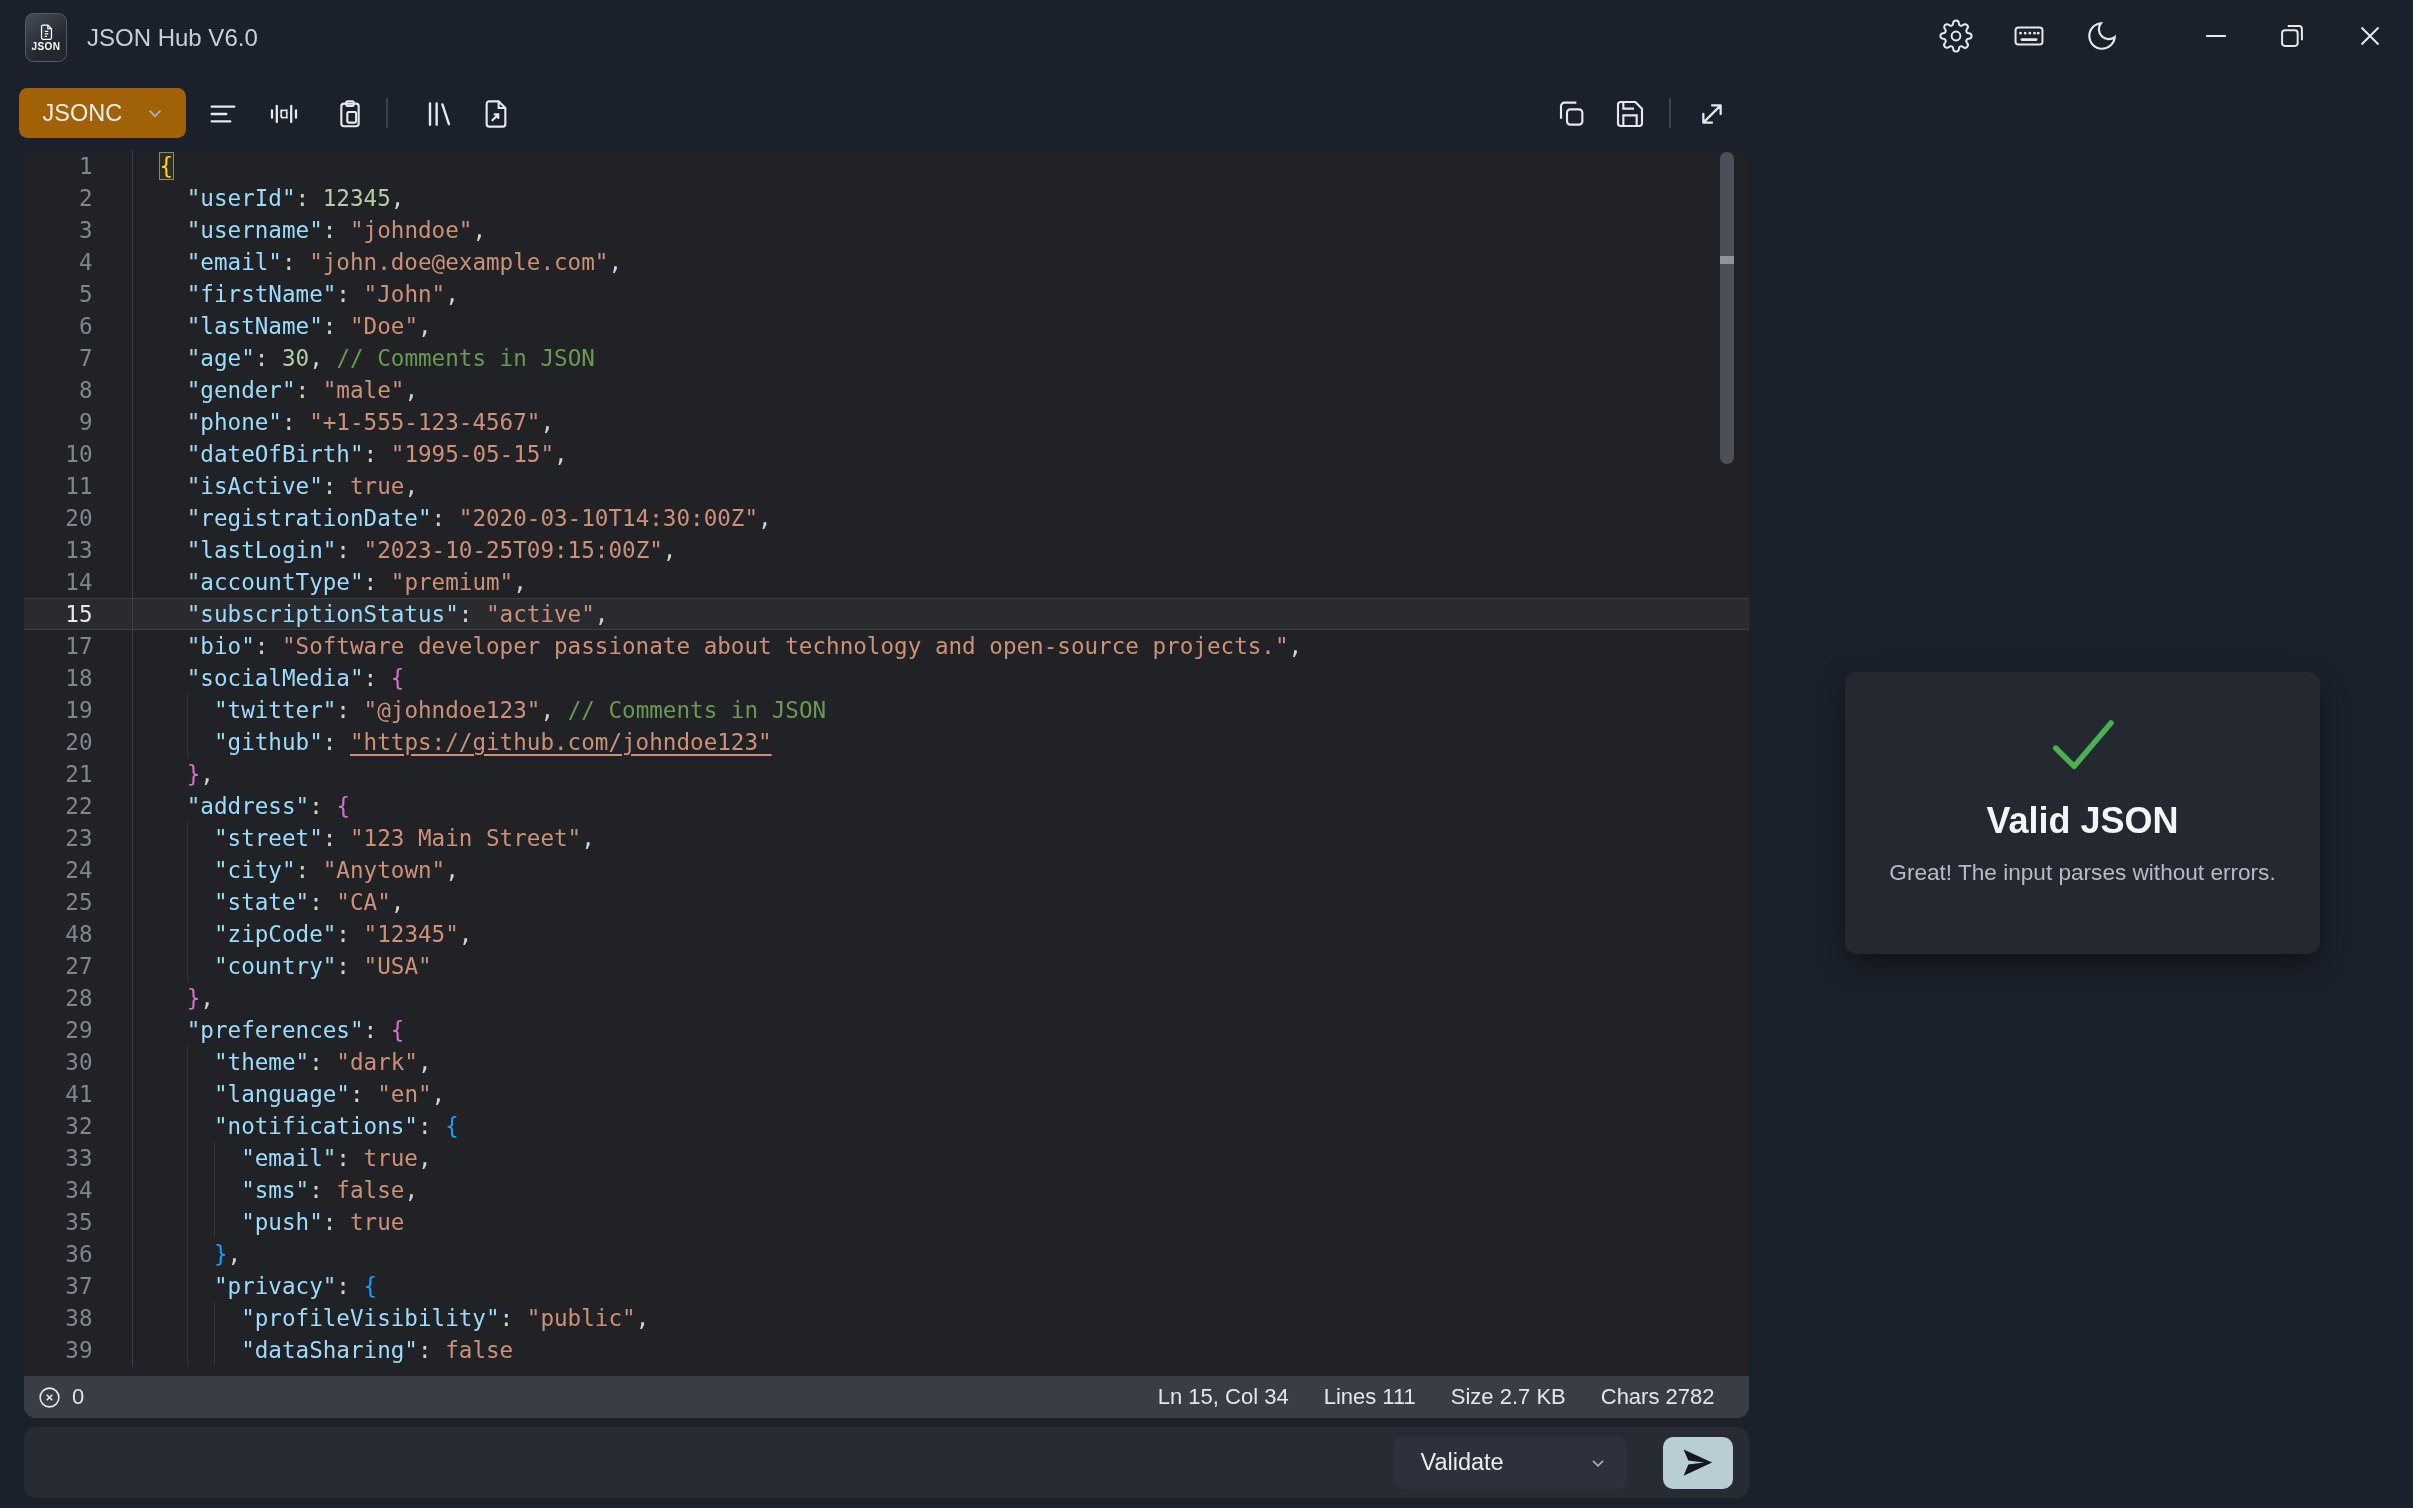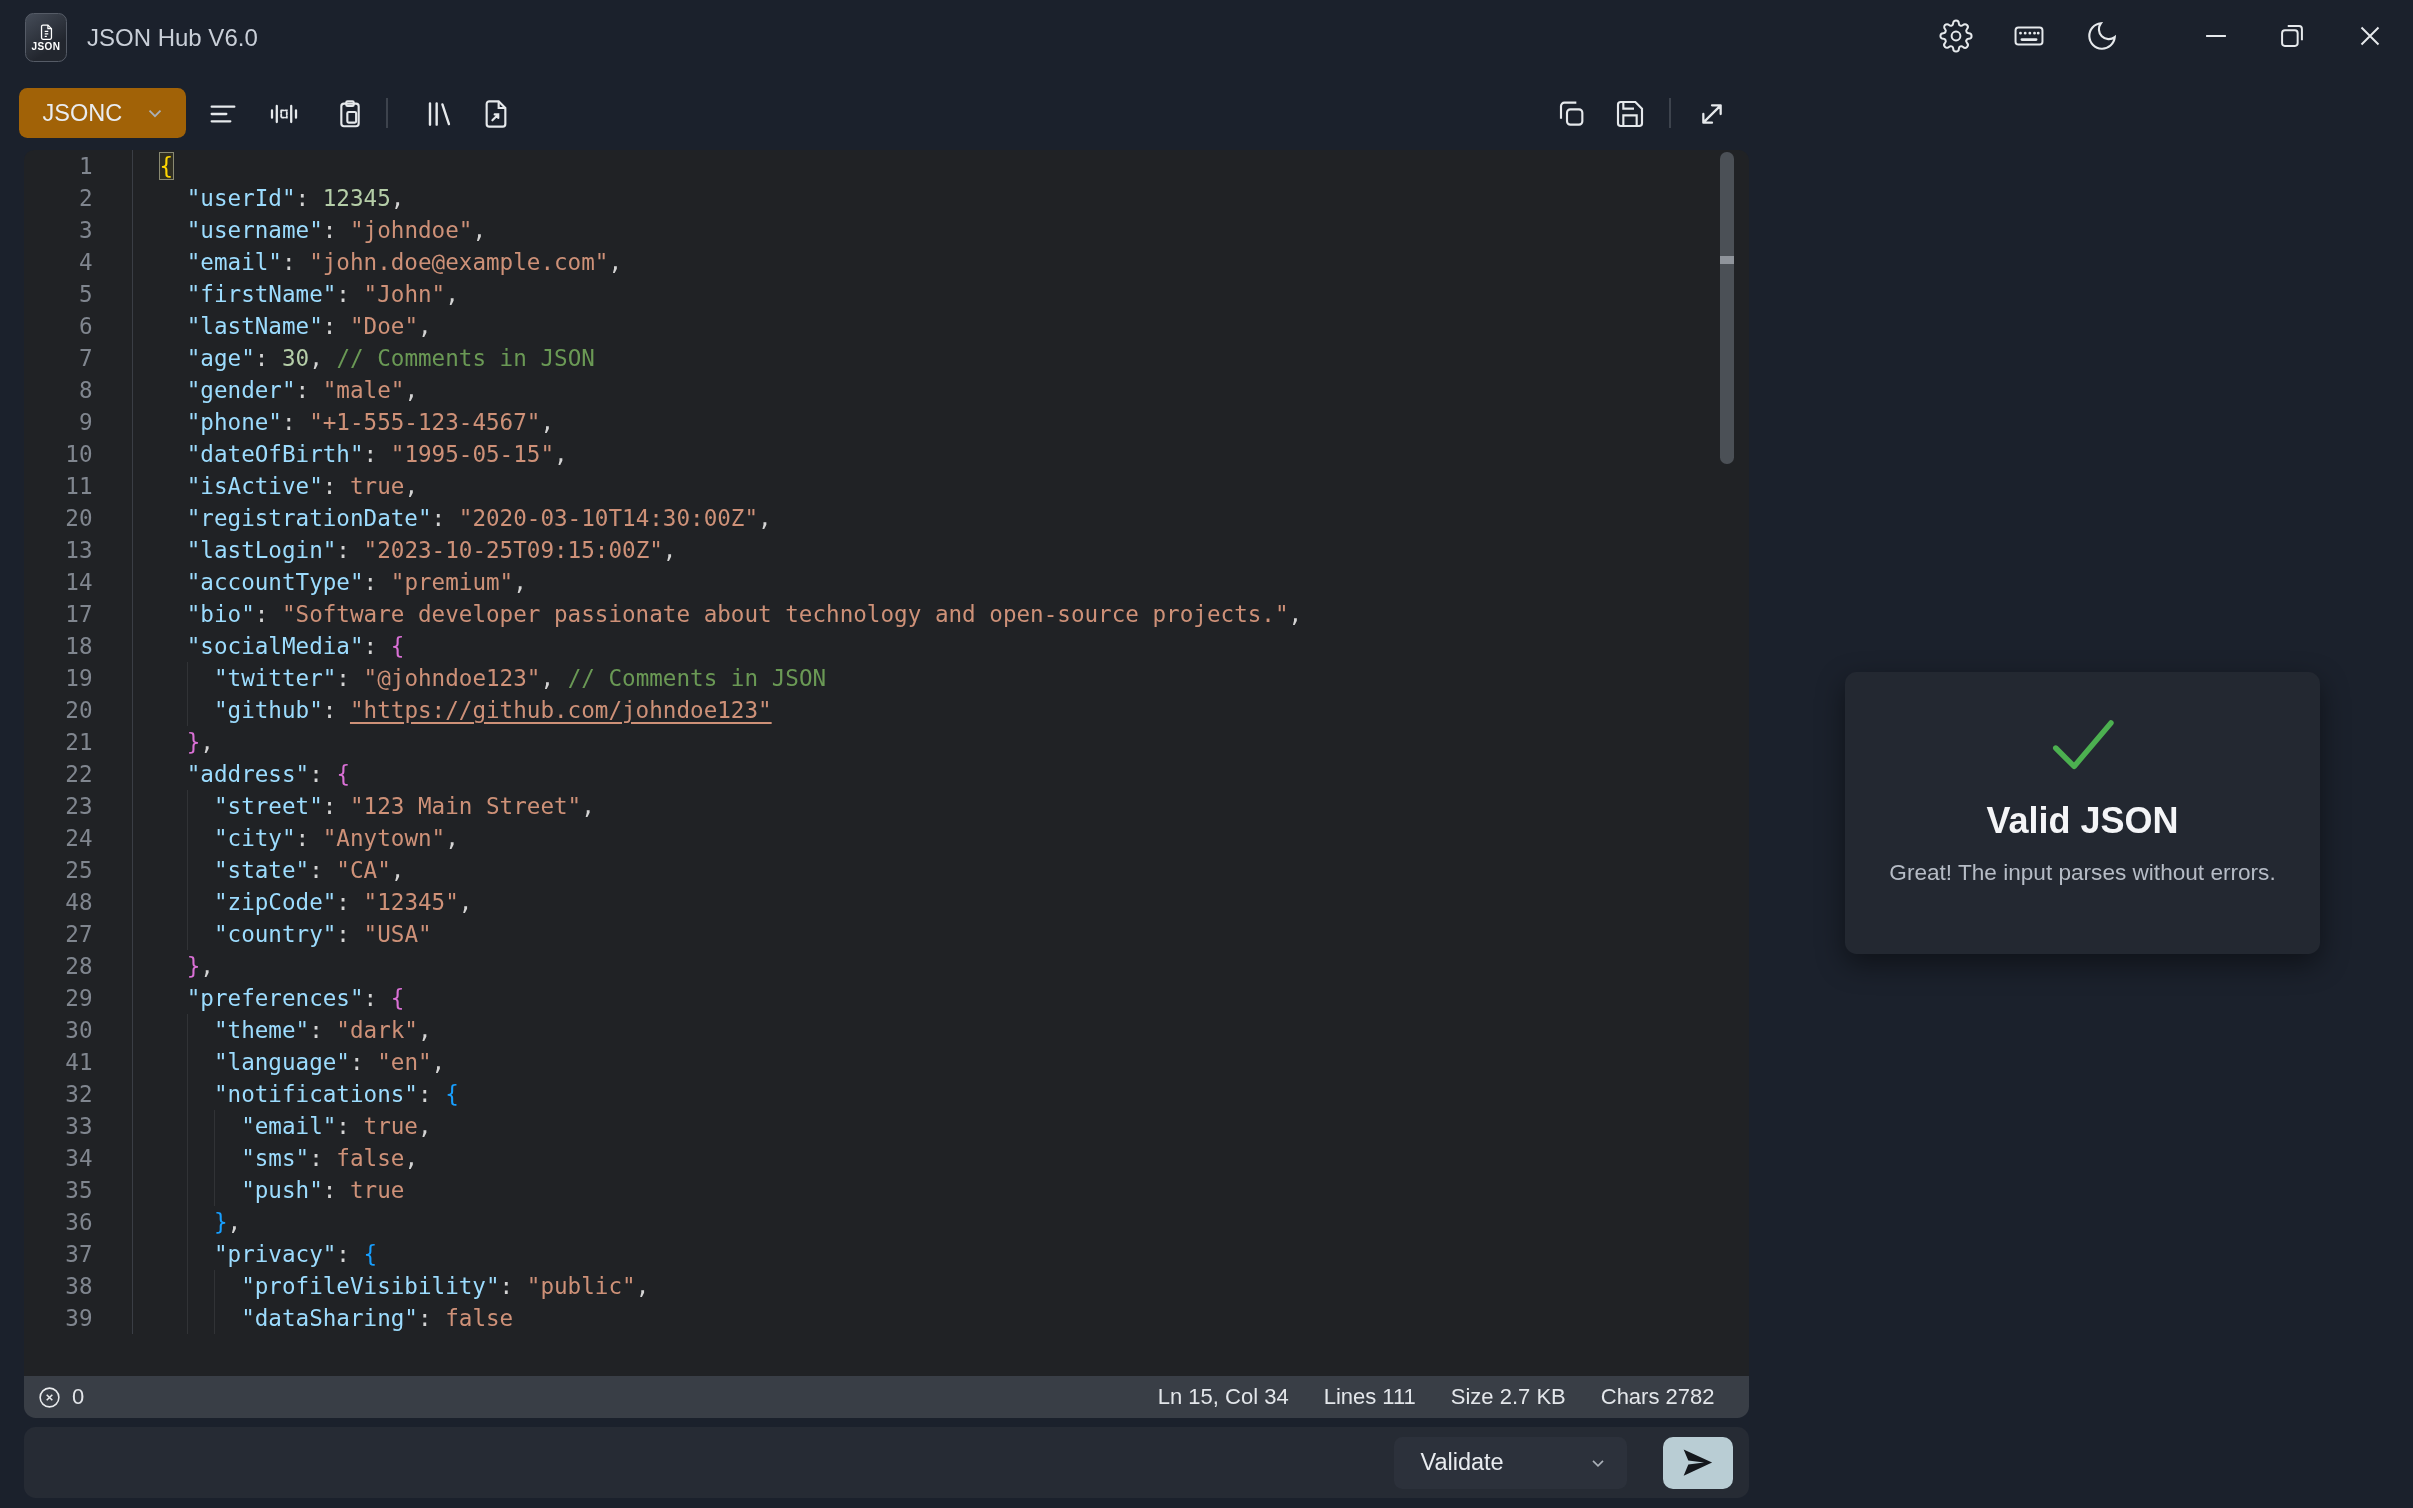--- a/index.html
+++ b/index.html
@@ -199,20 +199,21 @@
       <div class="row"><span class="ln">5</span><span class="code"><span class="t-p">  </span><span class="t-k">"firstName"</span><span class="t-p">: </span><span class="t-s">"John"</span><span class="t-p">,</span></span></div>
       <div class="row"><span class="ln">6</span><span class="code"><span class="t-p">  </span><span class="t-k">"lastName"</span><span class="t-p">: </span><span class="t-s">"Doe"</span><span class="t-p">,</span></span></div>
       <div class="row"><span class="ln">7</span><span class="code"><span class="t-p">  </span><span class="t-k">"age"</span><span class="t-p">: </span><span class="t-n">30</span><span class="t-p">, </span><span class="t-c">// Comments in JSON</span></span></div>
       <div class="row"><span class="ln">8</span><span class="code"><span class="t-p">  </span><span class="t-k">"gender"</span><span class="t-p">: </span><span class="t-s">"male"</span><span class="t-p">,</span></span></div>
       <div class="row"><span class="ln">9</span><span class="code"><span class="t-p">  </span><span class="t-k">"phone"</span><span class="t-p">: </span><span class="t-s">"+1-555-123-4567"</span><span class="t-p">,</span></span></div>
       <div class="row"><span class="ln">10</span><span class="code"><span class="t-p">  </span><span class="t-k">"dateOfBirth"</span><span class="t-p">: </span><span class="t-s">"1995-05-15"</span><span class="t-p">,</span></span></div>
       <div class="row"><span class="ln">11</span><span class="code"><span class="t-p">  </span><span class="t-k">"isActive"</span><span class="t-p">: </span><span class="t-bool">true</span><span class="t-p">,</span></span></div>
       <div class="row"><span class="ln">20</span><span class="code"><span class="t-p">  </span><span class="t-k">"registrationDate"</span><span class="t-p">: </span><span class="t-s">"2020-03-10T14:30:00Z"</span><span class="t-p">,</span></span></div>
       <div class="row"><span class="ln">13</span><span class="code"><span class="t-p">  </span><span class="t-k">"lastLogin"</span><span class="t-p">: </span><span class="t-s">"2023-10-25T09:15:00Z"</span><span class="t-p">,</span></span></div>
       <div class="row"><span class="ln">14</span><span class="code"><span class="t-p">  </span><span class="t-k">"accountType"</span><span class="t-p">: </span><span class="t-s">"premium"</span><span class="t-p">,</span></span></div>
+      <div class="row cur"><span class="ln">15</span><span class="code"><span class="t-p">  </span><span class="t-k">"subscriptionStatus"</span><span class="t-p">: </span><span class="t-s">"active"</span><span class="t-p">,</span></span></div>
       <div class="row"><span class="ln">17</span><span class="code"><span class="t-p">  </span><span class="t-k">"bio"</span><span class="t-p">: </span><span class="t-s">"Software developer passionate about technology and open-source projects."</span><span class="t-p">,</span></span></div>
       <div class="row"><span class="ln">18</span><span class="code"><span class="t-p">  </span><span class="t-k">"socialMedia"</span><span class="t-p">: </span><span class="t-b" style="color:#da70d6">{</span></span></div>
       <div class="row"><span class="ln">19</span><span class="code"><i class="guide" style="left: 54px;"></i><span class="t-p">    </span><span class="t-k">"twitter"</span><span class="t-p">: </span><span class="t-s">"@johndoe123"</span><span class="t-p">, </span><span class="t-c">// Comments in JSON</span></span></div>
       <div class="row"><span class="ln">20</span><span class="code"><i class="guide" style="left: 54px;"></i><span class="t-p">    </span><span class="t-k">"github"</span><span class="t-p">: </span><span class="t-s t-u">"https://github.com/johndoe123"</span></span></div>
       <div class="row"><span class="ln">21</span><span class="code"><span class="t-p">  </span><span class="t-b" style="color:#da70d6">}</span><span class="t-p">,</span></span></div>
       <div class="row"><span class="ln">22</span><span class="code"><span class="t-p">  </span><span class="t-k">"address"</span><span class="t-p">: </span><span class="t-b" style="color:#da70d6">{</span></span></div>
       <div class="row"><span class="ln">23</span><span class="code"><i class="guide" style="left: 54px;"></i><span class="t-p">    </span><span class="t-k">"street"</span><span class="t-p">: </span><span class="t-s">"123 Main Street"</span><span class="t-p">,</span></span></div>
       <div class="row"><span class="ln">24</span><span class="code"><i class="guide" style="left: 54px;"></i><span class="t-p">    </span><span class="t-k">"city"</span><span class="t-p">: </span><span class="t-s">"Anytown"</span><span class="t-p">,</span></span></div>
       <div class="row"><span class="ln">25</span><span class="code"><i class="guide" style="left: 54px;"></i><span class="t-p">    </span><span class="t-k">"state"</span><span class="t-p">: </span><span class="t-s">"CA"</span><span class="t-p">,</span></span></div>
       <div class="row"><span class="ln">48</span><span class="code"><i class="guide" style="left: 54px;"></i><span class="t-p">    </span><span class="t-k">"zipCode"</span><span class="t-p">: </span><span class="t-s">"12345"</span><span class="t-p">,</span></span></div>

